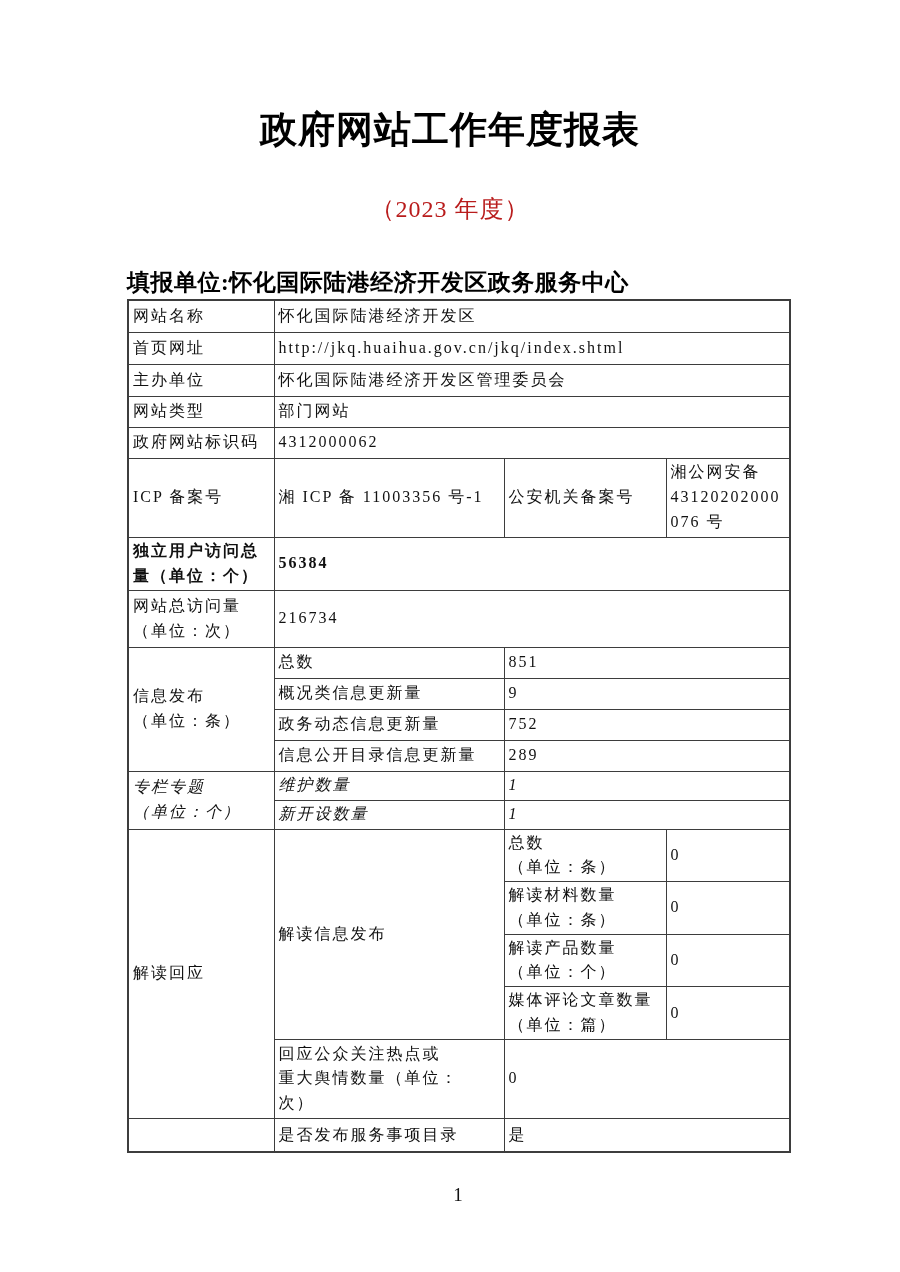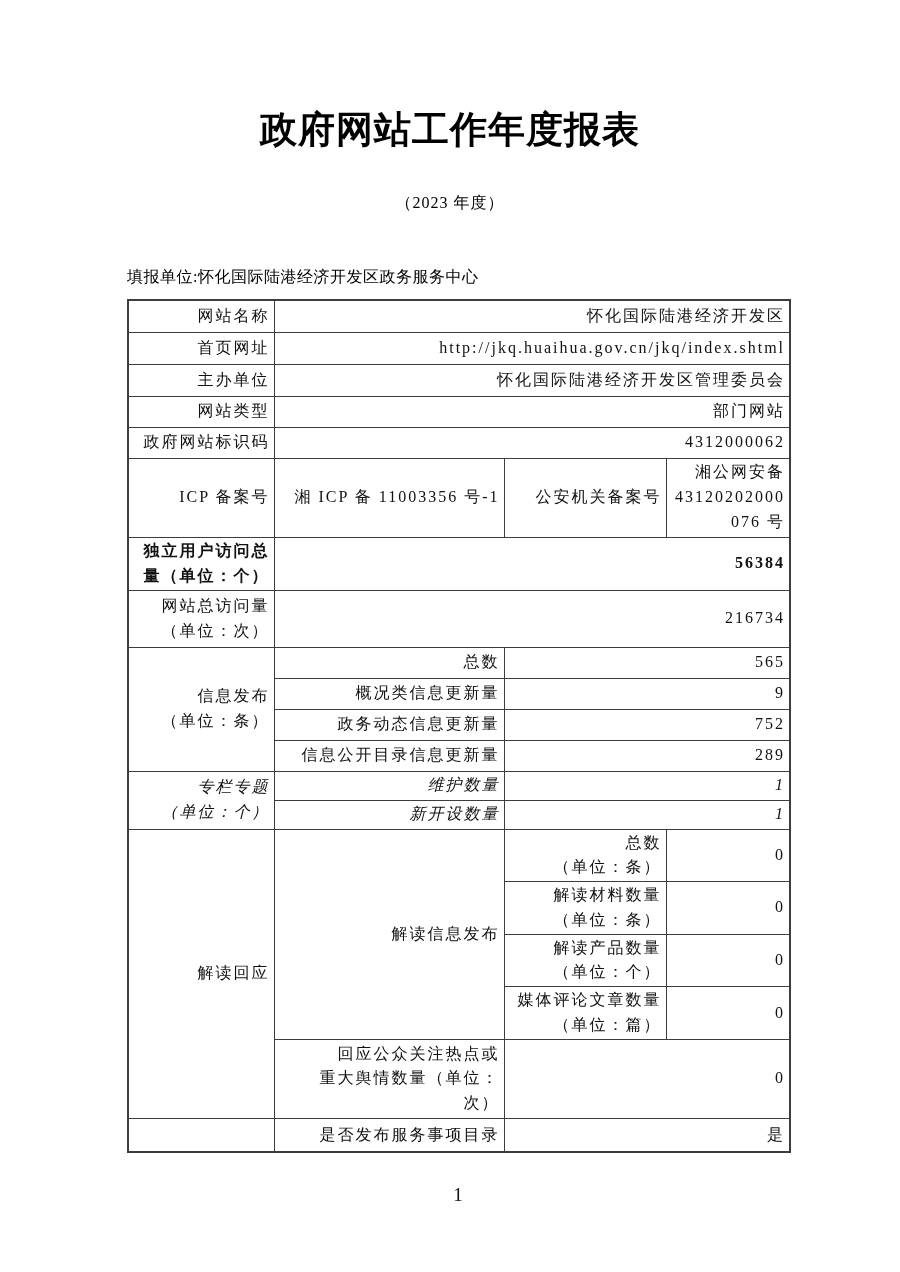--- a/index.html
+++ b/index.html
@@ -26,45 +26,45 @@
     font-size: 37px;
     letter-spacing: 1px;
     color: #000000;
   }
   .subtitle {
     position: absolute;
     top: 193px;
     left: 0;
     width: 100%;
     text-align: center;
-    font-size: 16px;
+    font-size: 24px;
     letter-spacing: 1px;
-    color: #000000;
+    color: #b91c1c;
   }
   .reporting-unit {
     position: absolute;
     top: 267px;
     left: 127px;
-    font-weight: 400;
-    font-size: 16px;
+    font-weight: 700;
+    font-size: 23px;
     letter-spacing: 0.5px;
     color: #000000;
   }
   table.report {
     position: absolute;
     top: 299px;
     left: 127px;
     width: 662px;
     border-collapse: collapse;
     table-layout: fixed;
     border: 2px solid #3d3d3d;
   }
   table.report td {
     border: 1px solid #3d3d3d;
-    text-align: right;
+    text-align: left;
     vertical-align: middle;
     font-size: 16px;
     letter-spacing: 2px;
     line-height: 1.55;
     padding: 1px 4px;
     white-space: pre-line;
     color: #111111;
   }
   td.url-cell { letter-spacing: 1px; }
   tr.h32 { height: 32px; }
@@ -138,21 +138,21 @@
       <tr class="h57">
         <td>网站总访问量
 （单位：次）</td>
         <td colspan="3">216734</td>
       </tr>
 
       <tr class="h31">
         <td rowspan="4">信息发布
 （单位：条）</td>
         <td>总数</td>
-        <td colspan="2">565</td>
+        <td colspan="2">851</td>
       </tr>
       <tr class="h31">
         <td>概况类信息更新量</td>
         <td colspan="2">9</td>
       </tr>
       <tr class="h31">
         <td>政务动态信息更新量</td>
         <td colspan="2">752</td>
       </tr>
       <tr class="h31">

